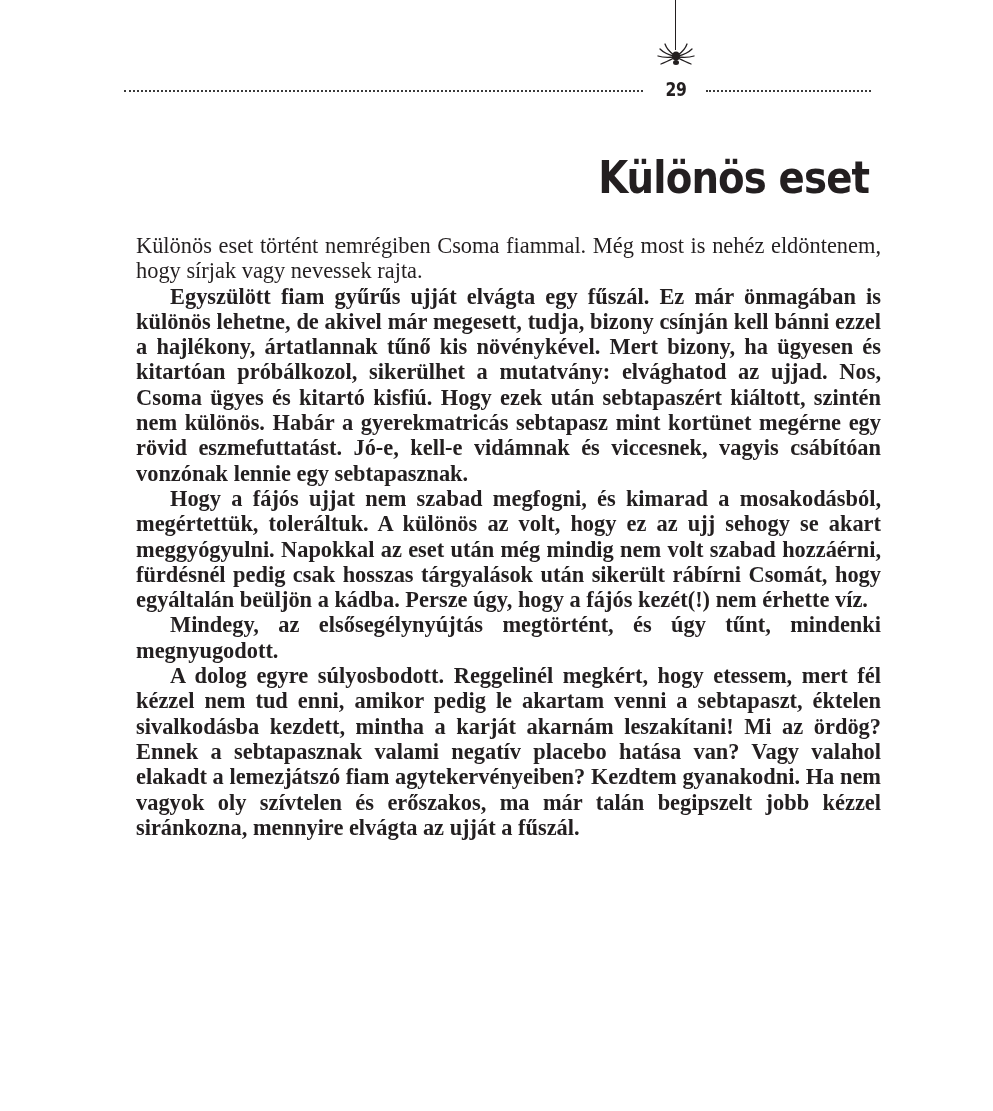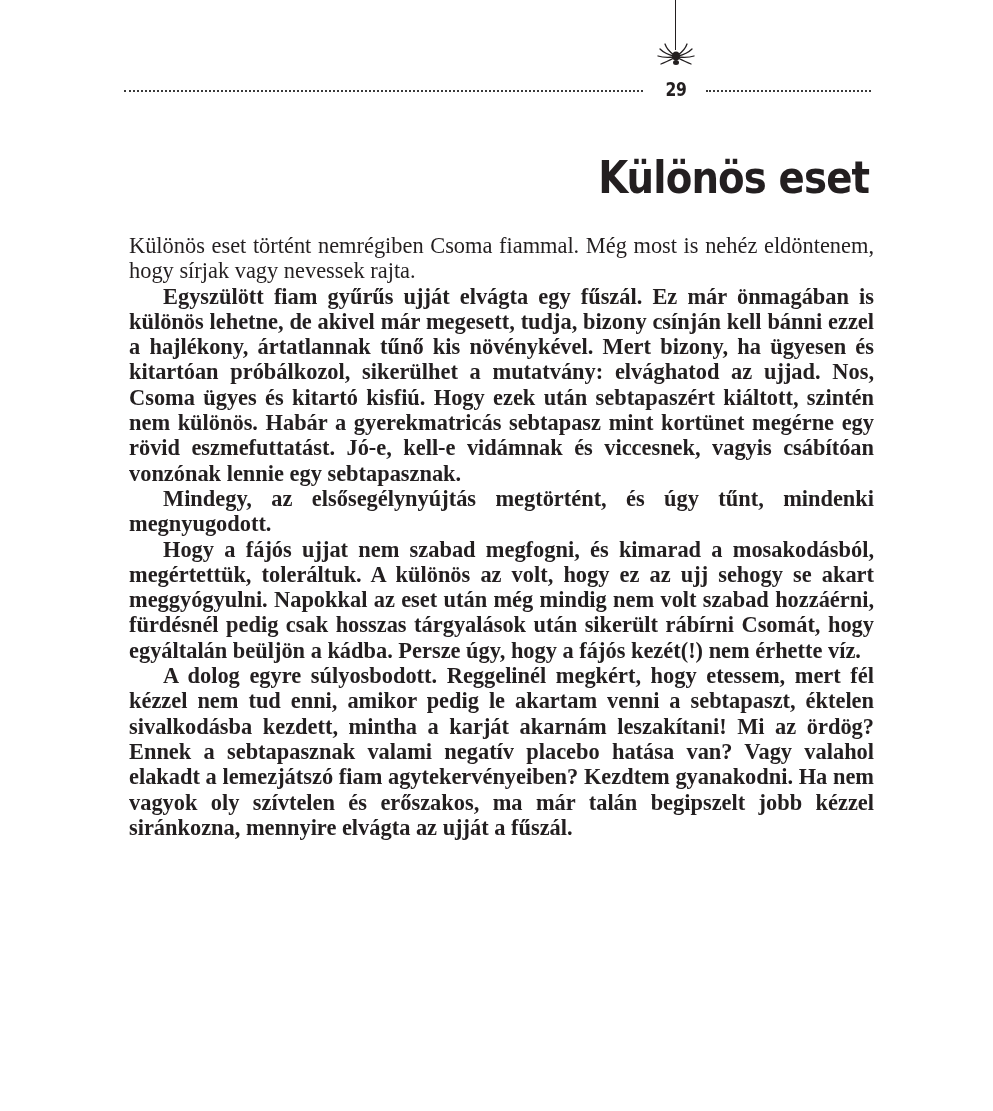--- a/index.html
+++ b/index.html
@@ -8,21 +8,21 @@
   .spider { position: absolute; left: 655px; top: 40px; width: 42px; height: 30px; }
   .rule { position: absolute; top: 90px; height: 0; border-top: 2px dotted #3a3a3a; }
   .rule-left { left: 124px; width: 519px; }
   .rule-right { left: 706px; width: 165px; }
   .page-num { position: absolute; left: 650px; top: 78px; width: 52px; text-align: center;
     font-family: "DejaVu Sans", sans-serif; font-weight: bold; font-size: 19px; letter-spacing: -0.5px;
     transform: scaleX(0.82); transform-origin: center; color: #231f20; }
   .title { position: absolute; right: 124px; top: 150px; margin: 0;
     font-family: "DejaVu Sans", sans-serif; font-weight: bold; font-size: 45px; line-height: 56px;
     letter-spacing: -1px; transform: scaleX(0.86); transform-origin: right center; color: #231f20; }
-  .body-text { position: absolute; left: 129px; top: 233px; width: 745px;
+  .body-text { position: absolute; left: 136px; top: 233px; width: 745px;
     font-family: "Liberation Serif", serif; font-size: 22.4px; line-height: 25.3px; color: #231f20; }
   .body-text p { margin: 0; text-align: justify; text-align-last: left; }
   .body-text p.indent { text-indent: 34px; font-weight: bold; }
 </style>
 </head>
 <body>
 
 <div class="thread"></div>
 <svg class="spider" viewBox="0 0 42 30">
   <g stroke="#231f20" stroke-width="1.3" fill="none" stroke-linecap="round">
@@ -41,16 +41,16 @@
 
 <div class="rule rule-left"></div>
 <div class="page-num">29</div>
 <div class="rule rule-right"></div>
 
 <h1 class="title">Különös eset</h1>
 
 <div class="body-text">
   <p>Különös eset történt nemrégiben Csoma fiammal. Még most is nehéz eldöntenem, hogy sírjak vagy nevessek rajta.</p>
   <p class="indent">Egyszülött fiam gyűrűs ujját elvágta egy fűszál. Ez már önmagában is különös lehetne, de akivel már megesett, tudja, bizony csínján kell bánni ezzel a hajlékony, ártatlannak tűnő kis növénykével. Mert bizony, ha ügyesen és kitartóan próbálkozol, sikerülhet a mutatvány: elvághatod az ujjad. Nos, Csoma ügyes és kitartó kisfiú. Hogy ezek után sebtapaszért kiáltott, szintén nem különös. Habár a gyerekmatricás sebtapasz mint kortünet megérne egy rövid eszmefuttatást. Jó-e, kell-e vidámnak és viccesnek, vagyis csábítóan vonzónak lennie egy sebtapasznak.</p>
+  <p class="indent">Hogy a fájós ujjat nem szabad megfogni, és kimarad a mosakodásból, megértettük, toleráltuk. A különös az volt, hogy ez az ujj sehogy se akart meggyógyulni. Napokkal az eset után még mindig nem volt szabad hozzáérni, fürdésnél pedig csak hosszas tárgyalások után sikerült rábírni Csomát, hogy egyáltalán beüljön a kádba. Persze úgy, hogy a fájós kezét(!) nem érhette víz.</p>
   <p class="indent">Mindegy, az elsősegélynyújtás megtörtént, és úgy tűnt, mindenki megnyugodott.</p>
-  <p class="indent">Hogy a fájós ujjat nem szabad megfogni, és kimarad a mosakodásból, megértettük, toleráltuk. A különös az volt, hogy ez az ujj sehogy se akart meggyógyulni. Napokkal az eset után még mindig nem volt szabad hozzáérni, fürdésnél pedig csak hosszas tárgyalások után sikerült rábírni Csomát, hogy egyáltalán beüljön a kádba. Persze úgy, hogy a fájós kezét(!) nem érhette víz.</p>
   <p class="indent">A dolog egyre súlyosbodott. Reggelinél megkért, hogy etessem, mert fél kézzel nem tud enni, amikor pedig le akartam venni a sebtapaszt, éktelen sivalkodásba kezdett, mintha a karját akarnám leszakítani! Mi az ördög? Ennek a sebtapasznak valami negatív placebo hatása van? Vagy valahol elakadt a lemezjátszó fiam agytekervényeiben? Kezdtem gyanakodni. Ha nem vagyok oly szívtelen és erőszakos, ma már talán begipszelt jobb kézzel siránkozna, mennyire elvágta az ujját a fűszál.</p>
 </div>
 
 </body></html>

